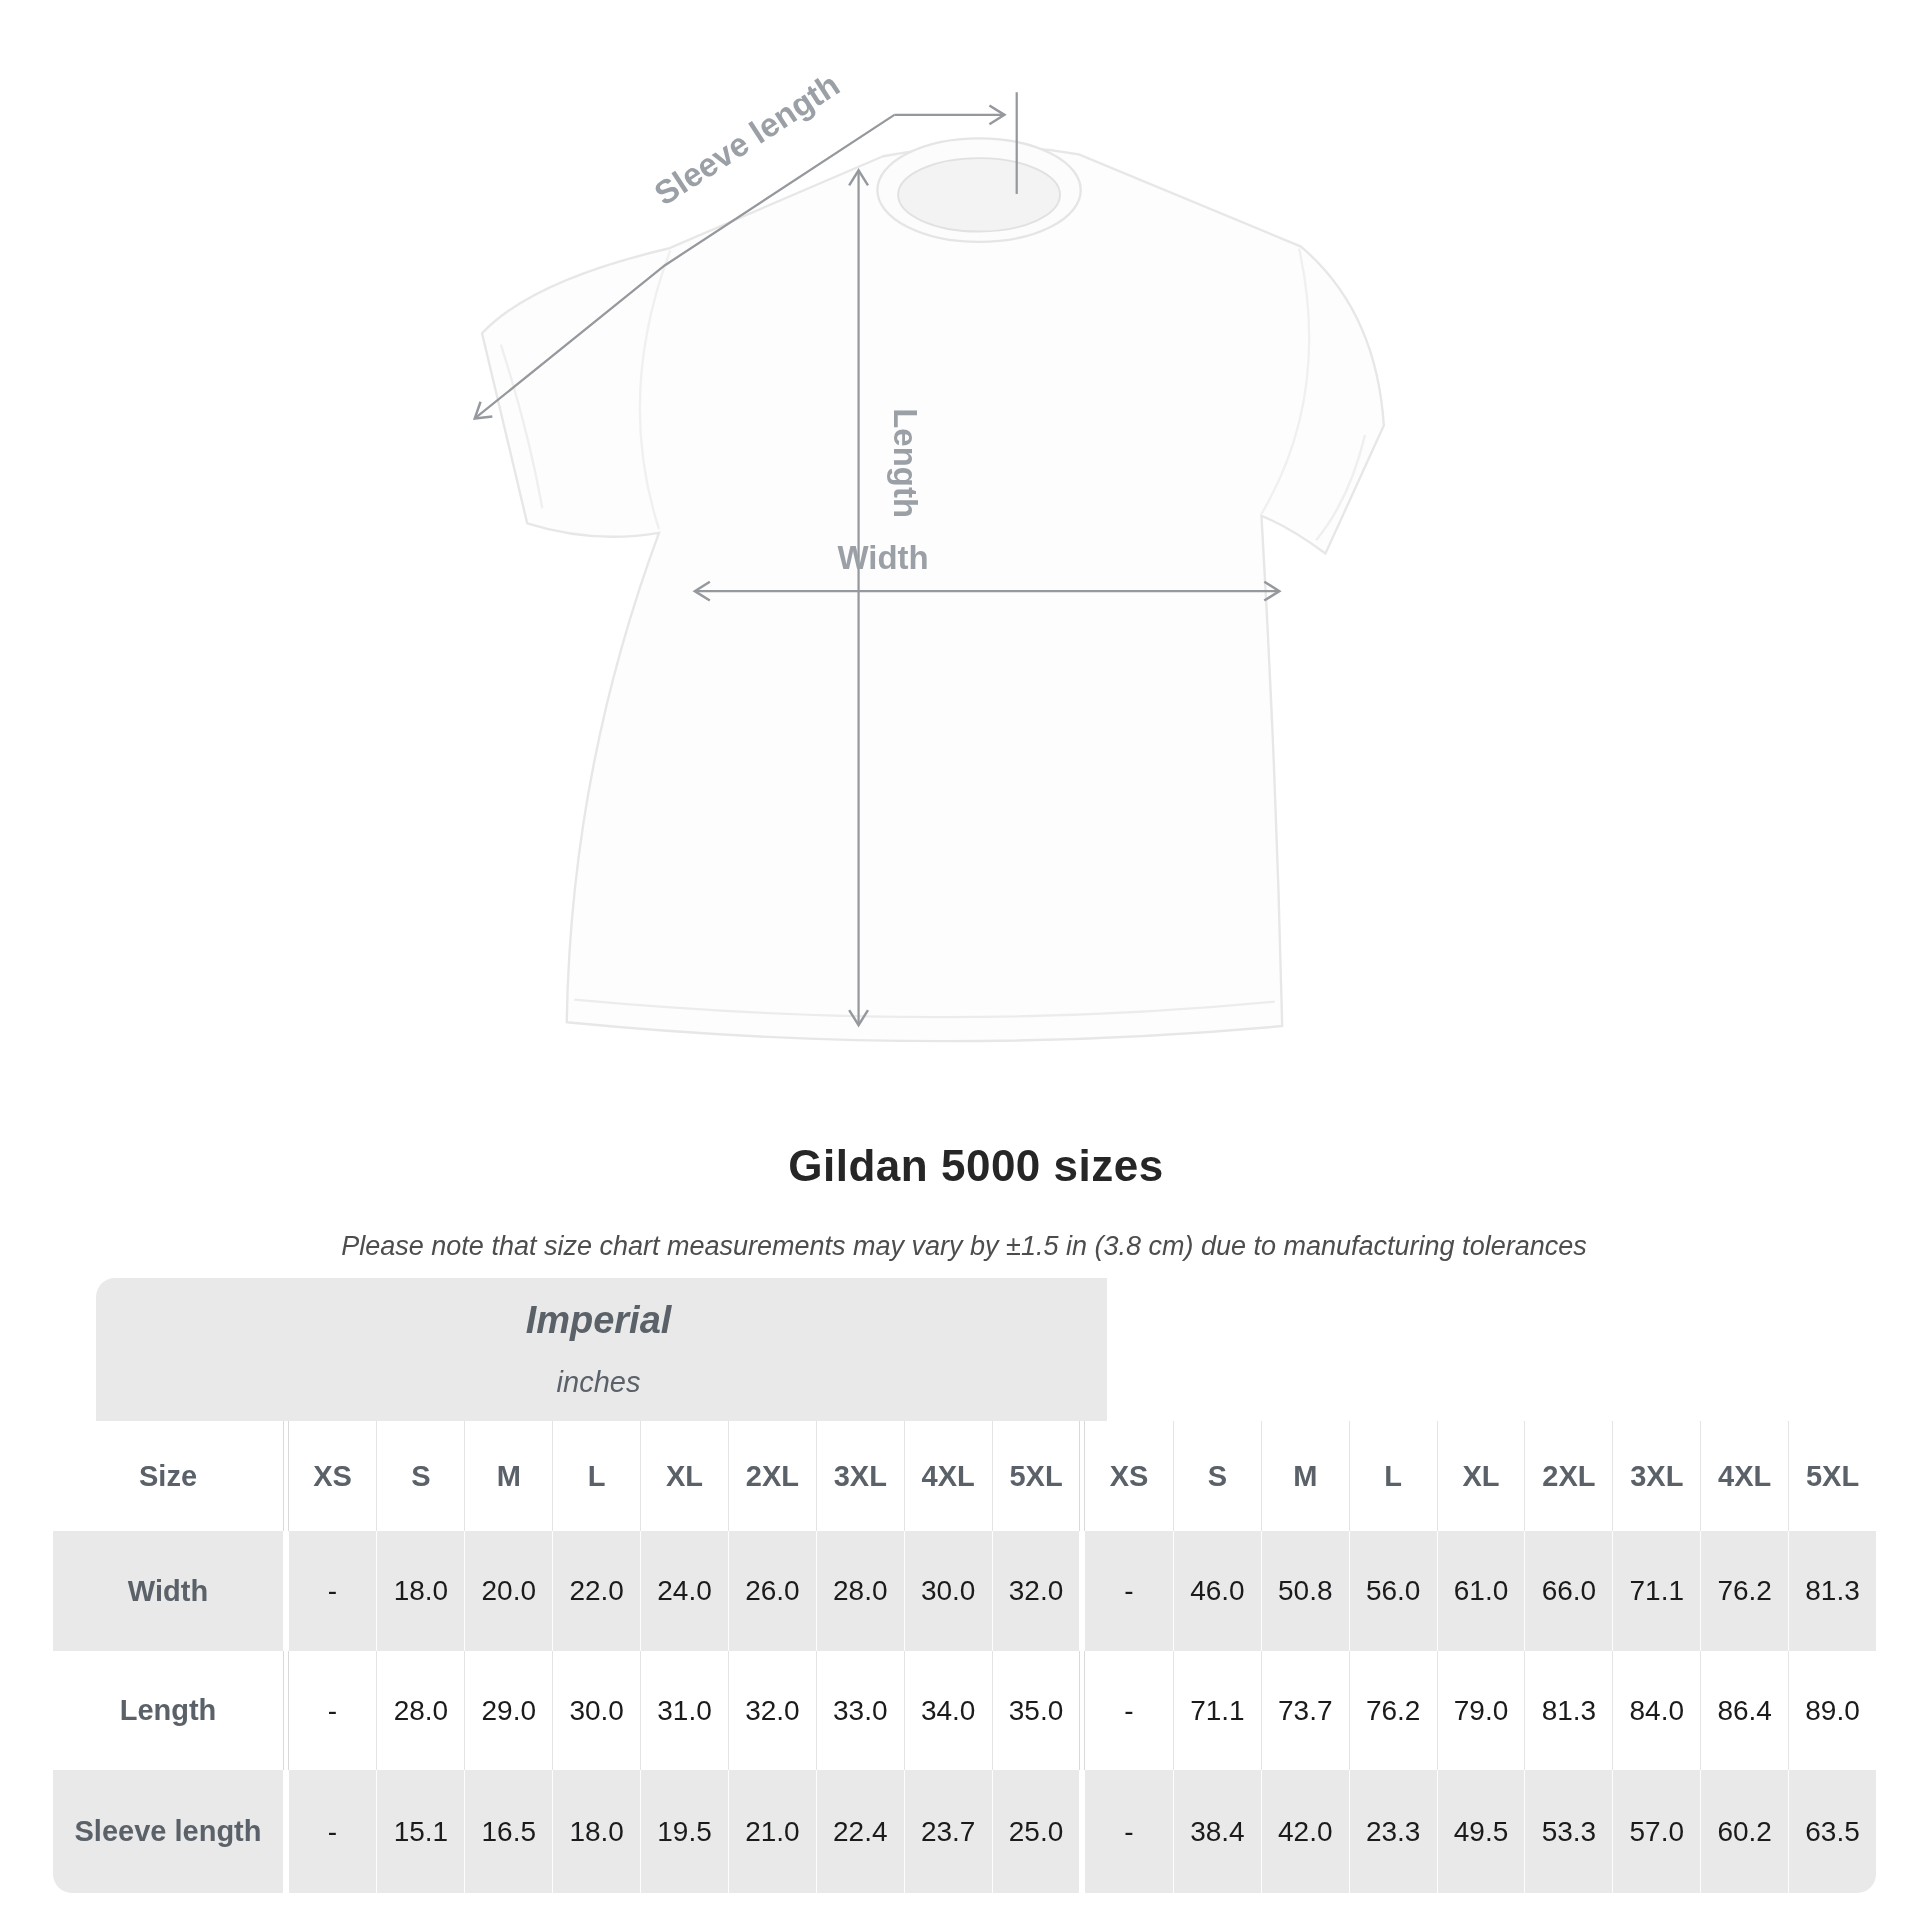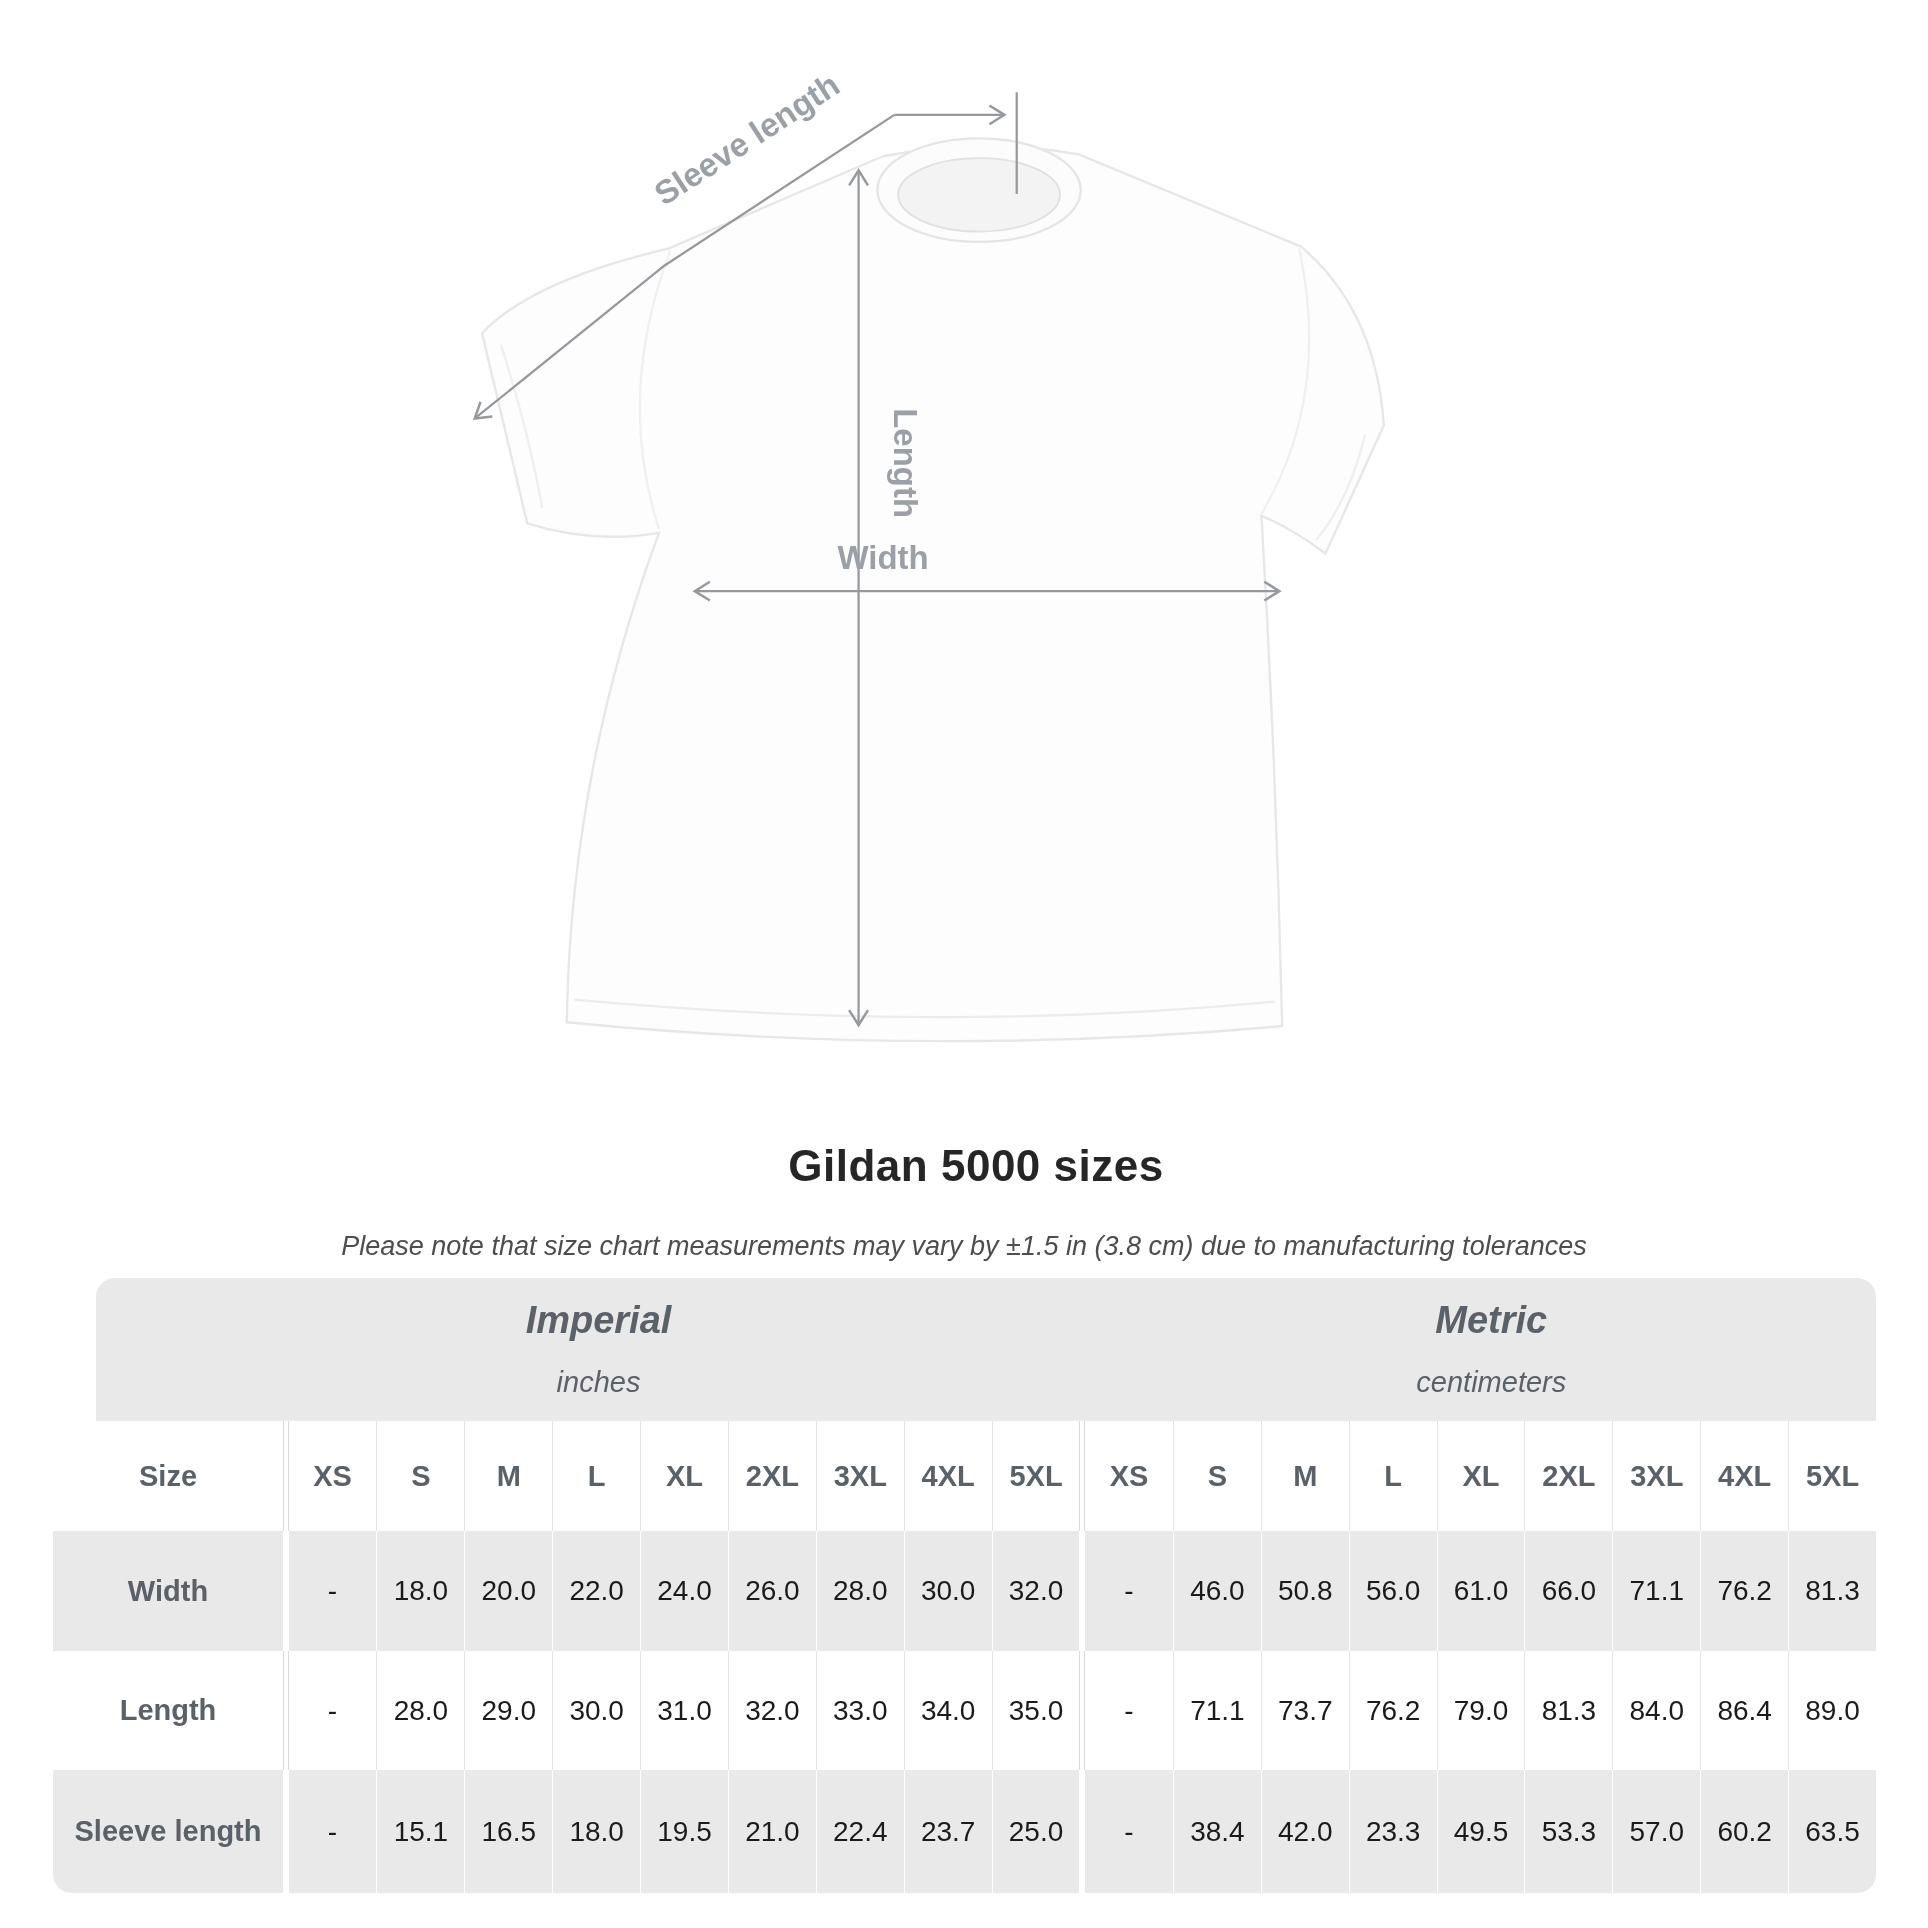--- a/index.html
+++ b/index.html
@@ -103,24 +103,20 @@
   <div class="subtitle">Please note that size chart measurements may vary by ±1.5 in (3.8 cm) due to manufacturing tolerances</div>
 
   <div class="size-table">
 
     <div class="trow band">
       <div class="cell bcell imp">
         <div class="band-title">Imperial</div>
         <div class="band-unit">inches</div>
       </div>
       <div class="cell gap"></div>
-      <div class="cell bcell met">
-        <div class="band-title">Metric</div>
-        <div class="band-unit">centimeters</div>
-      </div>
     </div>
 
     <div class="trow hdr-row row-white">
       <div class="cell lbl">Size</div>
       <div class="cell div"></div>
       <div class="cell hdr nb">XS</div>
       <div class="cell hdr">S</div>
       <div class="cell hdr">M</div>
       <div class="cell hdr">L</div>
       <div class="cell hdr">XL</div>

